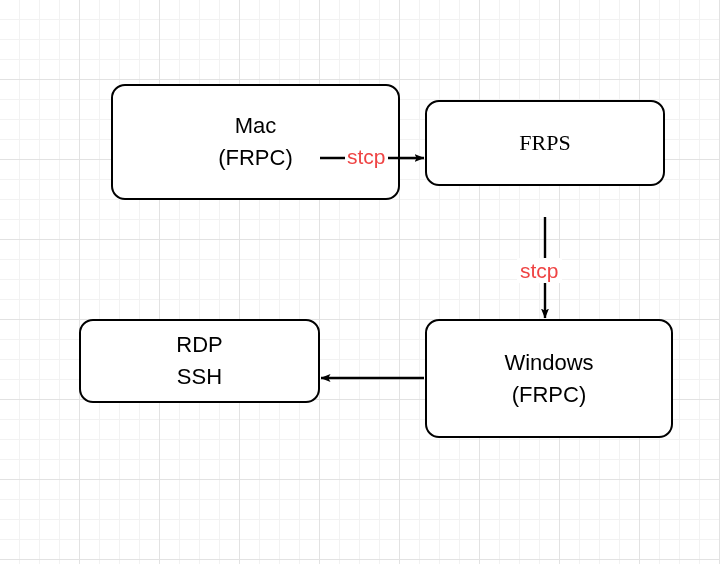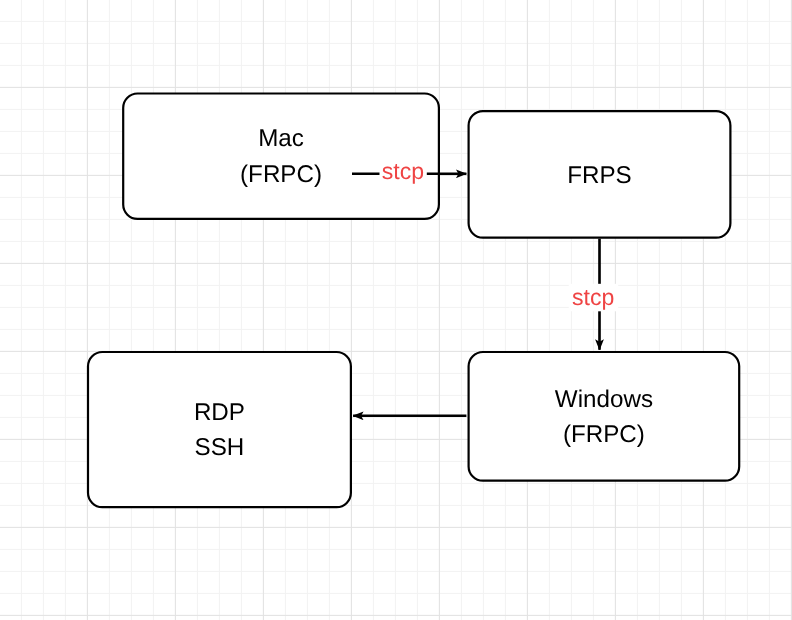--- a/index.html
+++ b/index.html
@@ -47,22 +47,22 @@
     justify-content: center;
     text-align: center;
     color: #000000;
     font-size: 22px;
     line-height: 1.45;
     white-space: pre-line;
     font-family: "Liberation Sans", sans-serif;
   }
 
   #node-mac    { left: 79px;  top: 84px; width: 289px; height: 116px; margin-left: 32px; }
-  #node-frps   { left: 425px; top: 100px; width: 240px; height: 117px; }
-  #node-rdpssh { left: 79px;  top: 319px; width: 241px; height: 143px; text-align: center; }
+  #node-frps   { left: 425px; top: 100px; width: 240px; height: 86px; font-family: Liberation Serif, serif; }
+  #node-rdpssh { left: 79px;  top: 319px; width: 241px; height: 84px; text-align: center; }
   #node-win    { left: 425px; top: 319px; width: 248px; height: 119px; }
 
   .edge-layer {
     position: absolute;
     left: 0;
     top: 0;
     width: 720px;
     height: 564px;
     pointer-events: none;
   }

